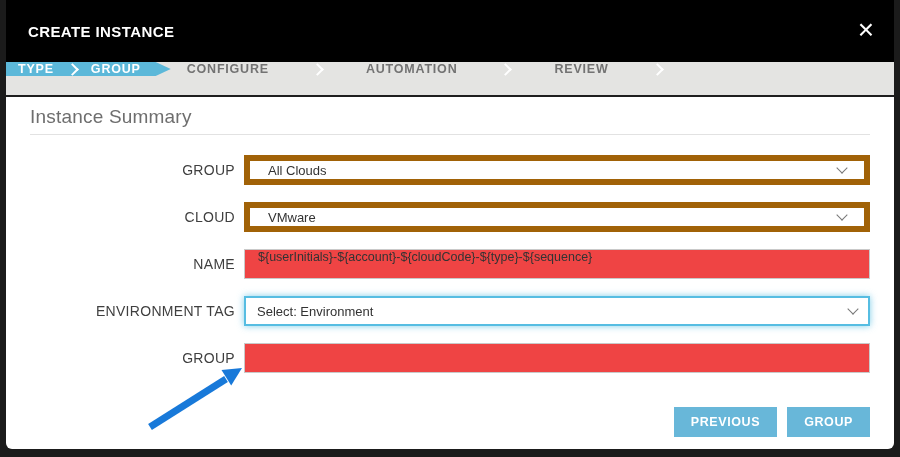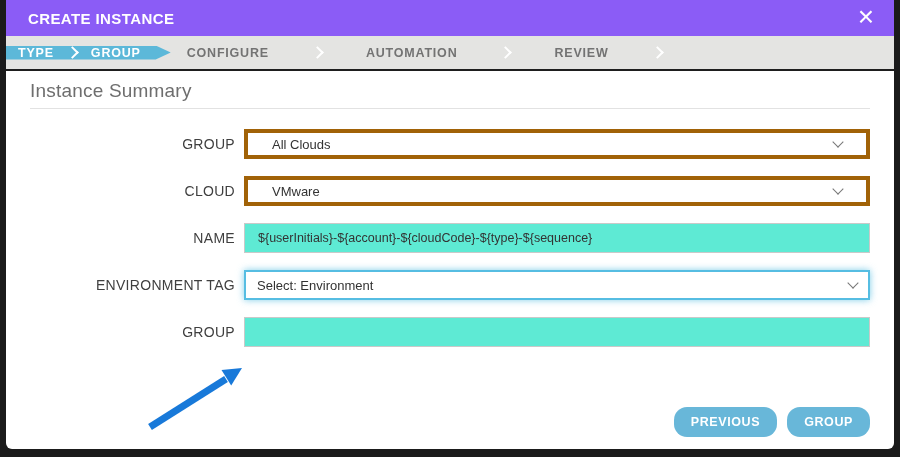--- a/index.html
+++ b/index.html
@@ -15,39 +15,39 @@
   
   .modal {
     position:absolute; left:6px; right:6px; top:0; bottom:8px;
     background:#ffffff;
     border-radius:0 0 6px 6px;
     display:flex; flex-direction:column;
     overflow:hidden;
   }
 
   .modal-header {
-    height:36px; flex:none;
-    background:#8b5cf6;
+    height:62px; flex:none;
+    background:#000000;
     display:flex; align-items:center; justify-content:space-between;
     padding:0 20px 0 22px;
   }
   .modal-title {
     color:#ffffff; font-size:15px; font-weight:bold; letter-spacing:0.4px;
   }
   .close-btn {
     color:#ffffff; font-size:28px; font-weight:300; line-height:0.8;
     cursor:pointer; margin-top:-2px;
   }
 
   
   .wizard {
     height:35px; flex:none;
     background:#e4e4e2;
     border-bottom:2px solid #1e1e1e;
-    display:flex; align-items:center;
+    display:flex; align-items:flex-start;
     overflow:hidden;
   }
   .wizard-active {
     background:#5cb8d9;
     display:flex; align-items:center;
     padding:0 30px 0 12px;
     clip-path:polygon(0 0, calc(100% - 15px) 0, 100% 50%, calc(100% - 15px) 100%, 0 100%);
   }
   .step { font-size:12.5px; font-weight:bold; letter-spacing:0.8px; white-space:nowrap; }
   .wizard-active .step { color:#ffffff; }
@@ -71,52 +71,52 @@
 
   .form { margin-top:20px; }
   .form-row { display:flex; align-items:center; margin-bottom:17px; }
   .form-label {
     width:205px; flex:none; text-align:right;
     font-size:14px; color:#3f3f3f; letter-spacing:0.3px;
   }
   .control { flex:1; margin-left:9px; }
 
   .select {
-    height:30px; border:4px solid #a16207; background:#fff;
+    height:30px; border:6px solid #a16207; background:#fff;
     display:flex; align-items:center; justify-content:space-between;
-    padding:0 24px; font-size:13px; color:#333333; cursor:pointer;
+    padding:0 18px; font-size:13px; color:#333333; cursor:pointer;
   }
   .chev-down {
     width:8px; height:8px; flex:none;
     border-right:1.5px solid #777; border-bottom:1.5px solid #777;
     transform:rotate(45deg); margin-top:-4px;
   }
   .select.focused {
     border:2px solid #56bde2;
     box-shadow:0 0 7px rgba(86,189,226,0.75);
     padding:4px 11px;
   }
 
   .text-input-wrap {
-    height:30px; border:1px solid #c9c9c9; background:#5eead4;
-    display:flex; align-items:center;
+    height:30px; border:1px solid #c9c9c9; background:#ef4444;
+    display:flex; align-items:flex-start;
   }
   .accent-bar { width:3px; flex:none; background:#56b6d8; margin:3px 0 3px 2px; }
   .text-input {
     border:none; outline:none; flex:1; min-width:0;
     font-size:12.5px; color:#333; padding:0 8px;
     font-family:inherit; background:transparent;
   }
 
   
   .footer { position:absolute; right:24px; bottom:12px; display:flex; gap:10px; }
   .btn {
     background:#68b7d9; color:#ffffff;
     font-weight:bold; font-size:12.5px; letter-spacing:0.6px;
-    padding:8px 17px; border:none; border-radius:13px;
+    padding:8px 17px; border:none; border-radius:0;
     cursor:pointer; font-family:inherit;
   }
 
   
   .annotation-arrow {
     position:absolute; left:138px; top:356px;
     pointer-events:none;
   }
 </style>
 </head>

